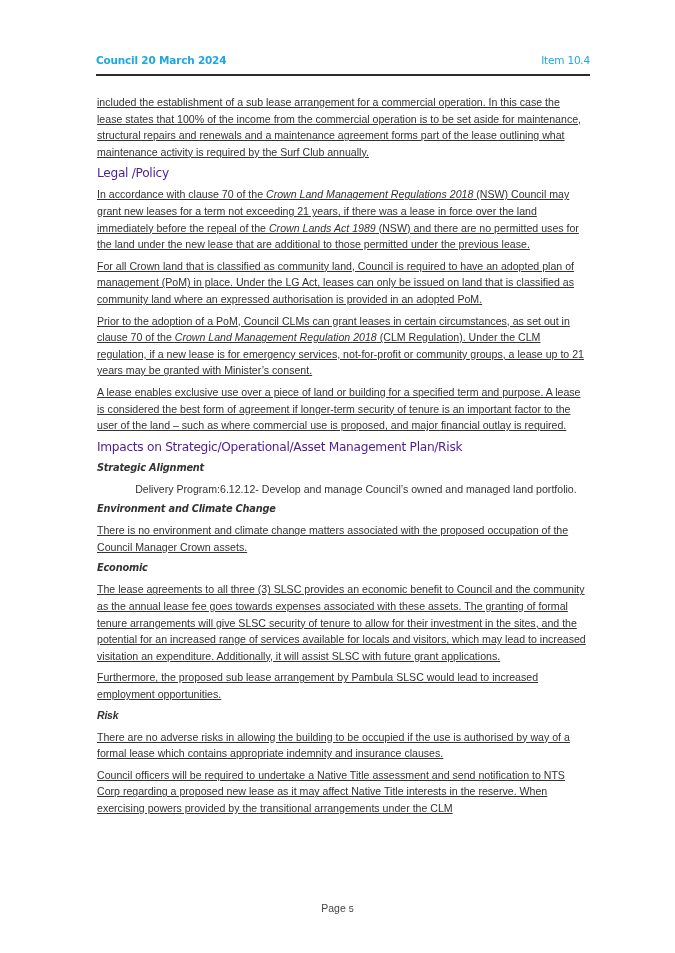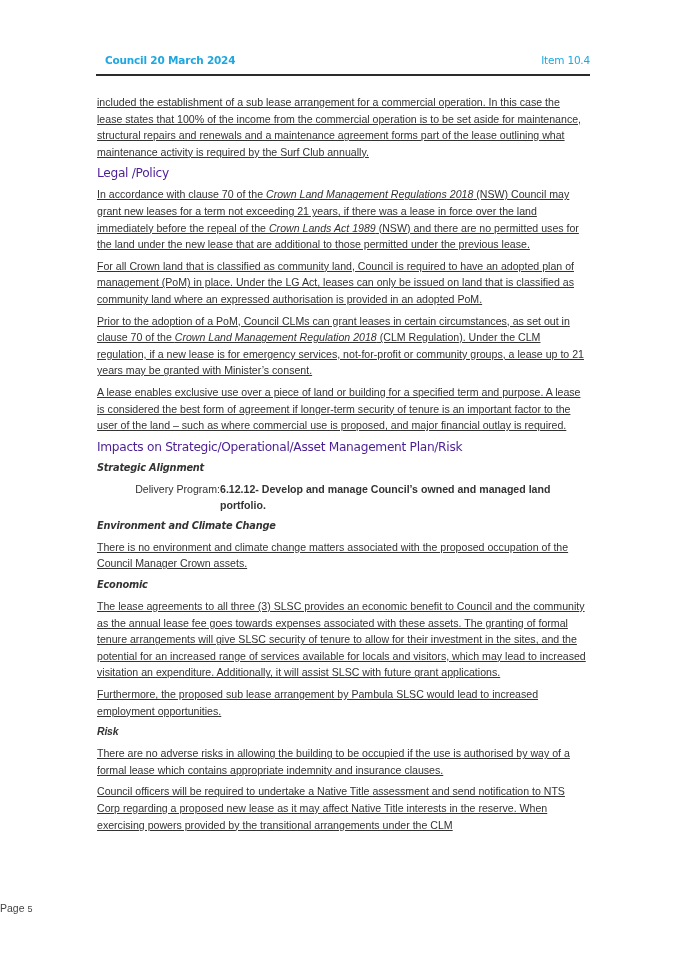--- a/index.html
+++ b/index.html
@@ -1,29 +1,29 @@
 <!DOCTYPE html>
 <html><head>
 <meta charset="utf-8">
 <style>
   html, body { margin: 0; padding: 0; background: #ffffff; }
   body { width: 675px; height: 953px; position: relative; overflow: hidden; font-family: "Liberation Sans", sans-serif; color: #333333; }
   .header { position: absolute; left: 96px; top: 52px; width: 494px; height: 22px; border-bottom: 2px solid #2b2b2b; }
-  .header .left { position: absolute; left: 9px; top: 2px; font-size: 10.5px; font-weight: bold; color: #1ea7e0; font-family: "DejaVu Sans", sans-serif; letter-spacing: -0.2px; }
+  .header .left { position: absolute; left: 0; top: 2px; font-size: 10.5px; font-weight: bold; color: #1ea7e0; font-family: "DejaVu Sans", sans-serif; letter-spacing: -0.2px; }
   .header .right { position: absolute; right: 0; top: 2px; font-size: 10.5px; font-weight: normal; color: #1ea7e0; font-family: "DejaVu Sans", sans-serif; letter-spacing: -0.2px; text-align: right; }
   .content { position: absolute; left: 97px; top: 94px; width: 490px; font-size: 10.6px; line-height: 16.6px; color: #333333; }
   .content p { margin: 0 0 5px 0; text-decoration: underline; }
   .h2 { color: #4c1d95; font-family: "DejaVu Sans", sans-serif; font-size: 12.2px; line-height: 16px; margin: 0 0 5px 0; letter-spacing: -0.3px; }
   .h3 { color: #333333; font-family: "DejaVu Sans", sans-serif; font-size: 9.8px; font-weight: bold; font-style: italic; margin: 0 0 6px 0; line-height: 15px; letter-spacing: -0.2px; }
   .h3.plain { font-family: "Liberation Sans", sans-serif; font-size: 10.5px; }
   .row { display: flex; margin: 0 0 4px 0; }
   .row .label { width: 123px; flex: none; text-align: right; }
-  .row .val { flex: 1; font-weight: bold; }
+  .row .val { flex: 1; }
   i { font-style: italic; }
-  .footer { position: absolute; left: 0; width: 675px; top: 902px; text-align: left; font-size: 10.5px; color: #444; }
+  .footer { position: absolute; left: 0; width: 675px; top: 902px; text-align: center; font-size: 10.5px; color: #444; }
   .footer .num { font-size: 9px; }
 </style>
 </head>
 <body>
 
 <div class="header">
   <span class="left">Council 20 March 2024</span>
   <span class="right">Item 10.4</span>
 </div>
 

